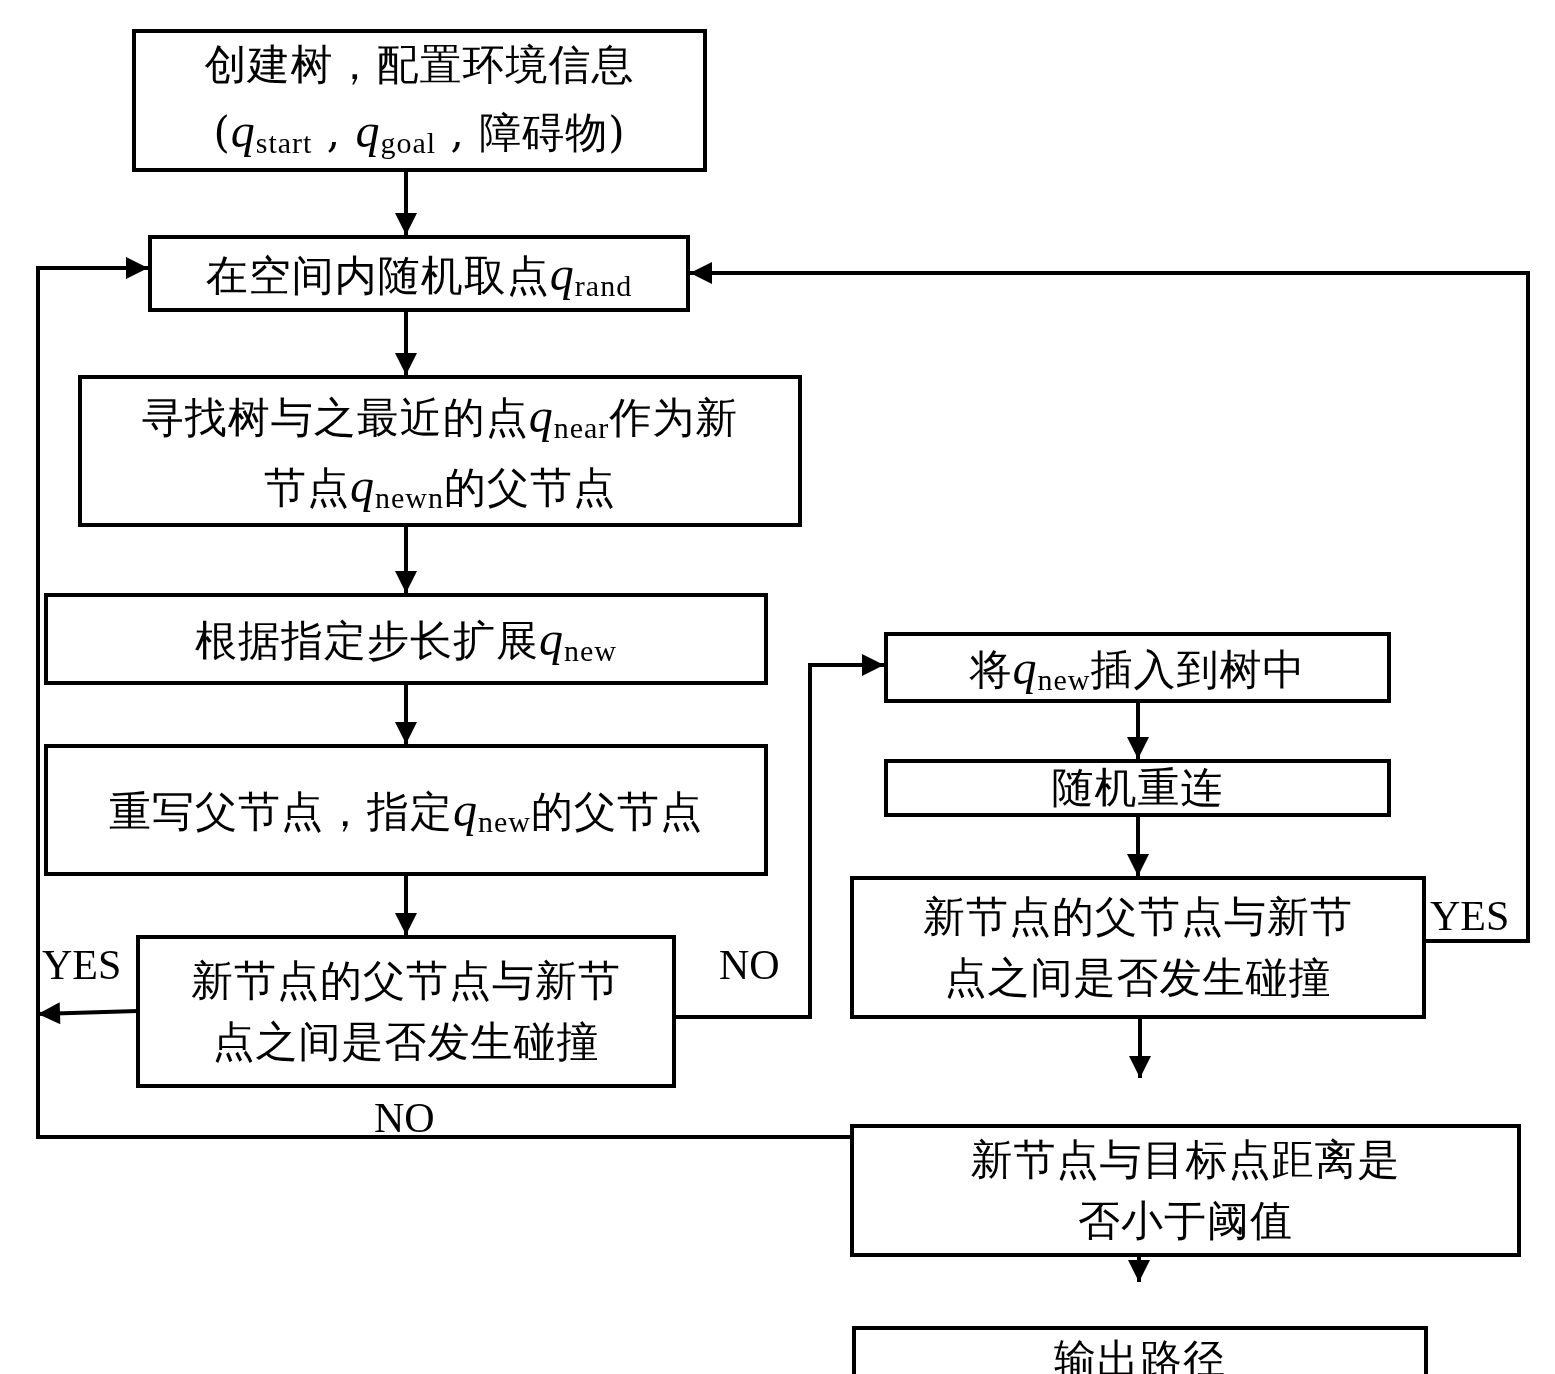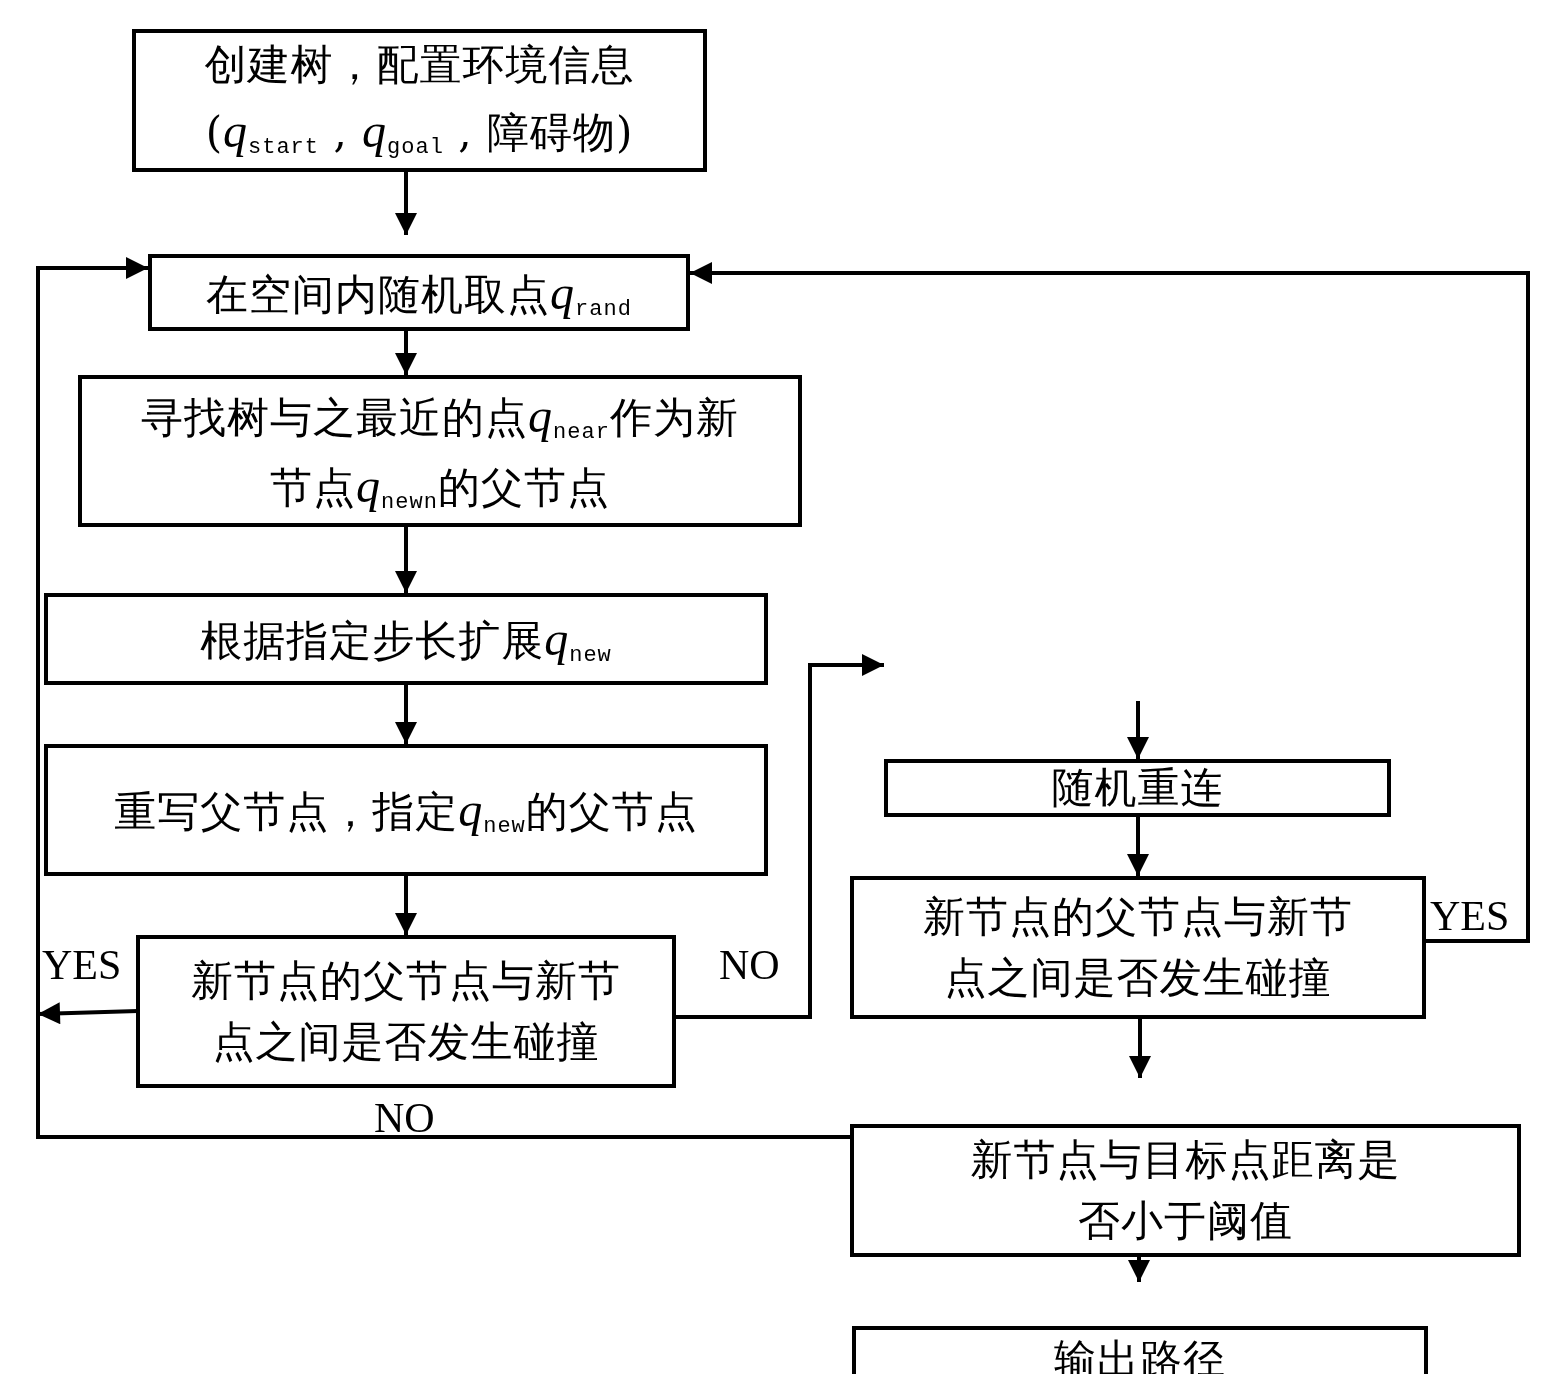--- a/index.html
+++ b/index.html
@@ -27,22 +27,22 @@
       line-height: 1.45;
       letter-spacing: 1px;
     }
     .box .line { white-space: nowrap; }
     .q {
       font-family: "Liberation Serif", serif;
       font-style: italic;
       font-size: 48px;
     }
     .sub {
-      font-family: Liberation Mono, monospace;
-      font-size: 22px;
+      font-family: Liberation Serif, serif;
+      font-size: 30px;
       vertical-align: -6px;
     }
     .label {
       position: absolute;
       font-family: "Liberation Serif", serif;
       font-size: 42px;
       line-height: 1;
       text-align: right;
     }
   </style>
@@ -87,21 +87,21 @@
     </g>
   </svg>
 
   <div class="box" style="left:132px; top:29px; width:575px; height:143px;">
     <div class="line">创建树，配置环境信息</div>
     <div class="line">
       <span>(</span><span class="q">q</span><span class="sub">start</span><span> , </span><span class="q">q</span><span class="sub">goal</span><span> , </span><span>障碍物)</span>
     </div>
   </div>
 
-  <div class="box" style="left:148px; top:235px; width:542px; height:77px;margin-top:19px;">
+  <div class="box" style="left:148px; top:235px; width:542px; height:77px;">
     <div class="line">
       <span>在空间内随机取点</span><span class="q">q</span><span class="sub">rand</span>
     </div>
   </div>
 
   <div class="box" style="left:44px; top:375px; width:724px; height:152px;margin-left:34px;">
     <div class="line">
       <span>寻找树与之最近的点</span><span class="q">q</span><span class="sub">near</span><span>作为新</span>
     </div>
     <div class="line">
@@ -119,20 +119,25 @@
     <div class="line">
       <span>重写父节点，指定</span><span class="q">q</span><span class="sub">new</span><span>的父节点</span>
     </div>
   </div>
 
   <div class="box" style="left:136px; top:935px; width:540px; height:153px;">
     <div class="line">新节点的父节点与新节</div>
     <div class="line">点之间是否发生碰撞</div>
   </div>
 
+  <div class="box" style="left:884px; top:632px; width:507px; height:71px;">
+    <div class="line">
+      <span>将</span><span class="q">q</span><span class="sub">new</span><span>插入到树中</span>
+    </div>
+  </div>
 
   <div class="box" style="left:884px; top:759px; width:507px; height:58px;">
     <div class="line">随机重连</div>
   </div>
 
   <div class="box" style="left:850px; top:876px; width:576px; height:143px;">
     <div class="line">新节点的父节点与新节</div>
     <div class="line">点之间是否发生碰撞</div>
   </div>
 

